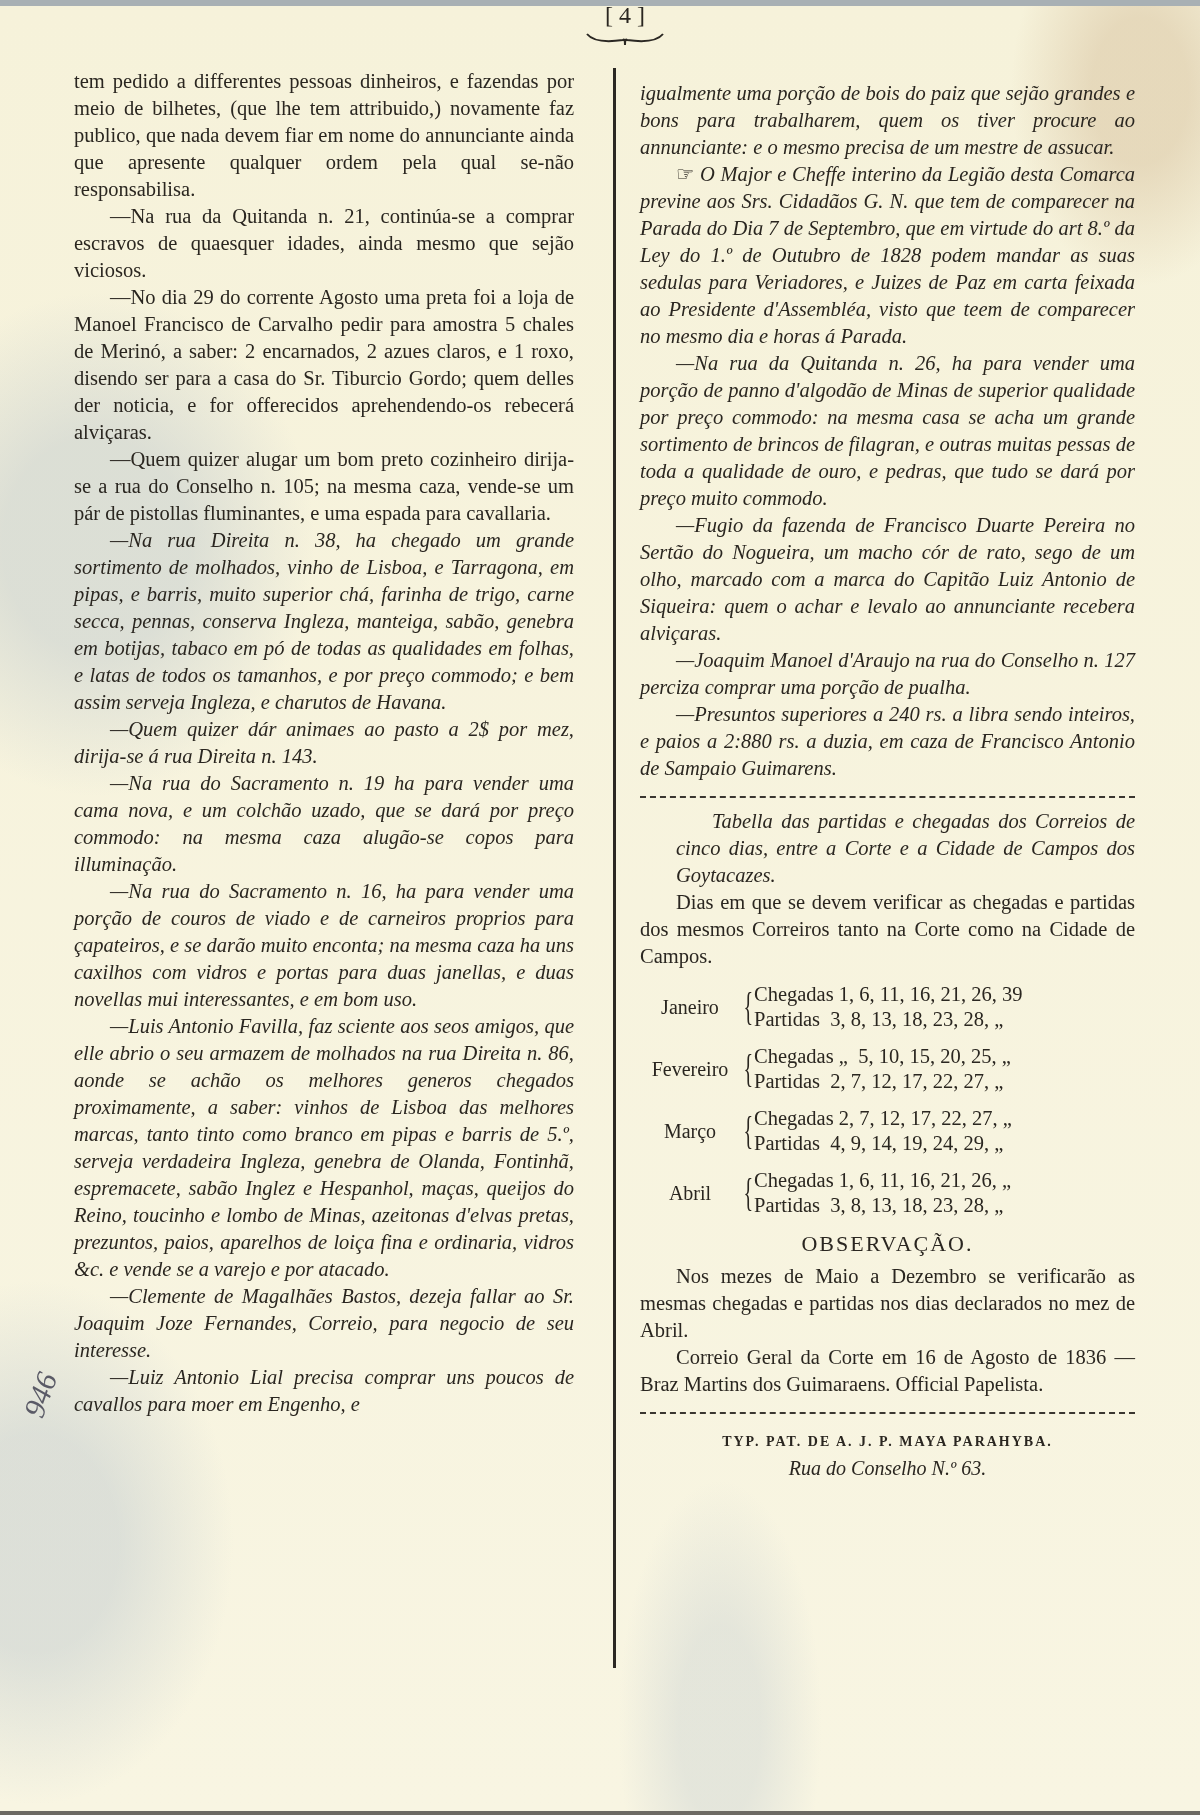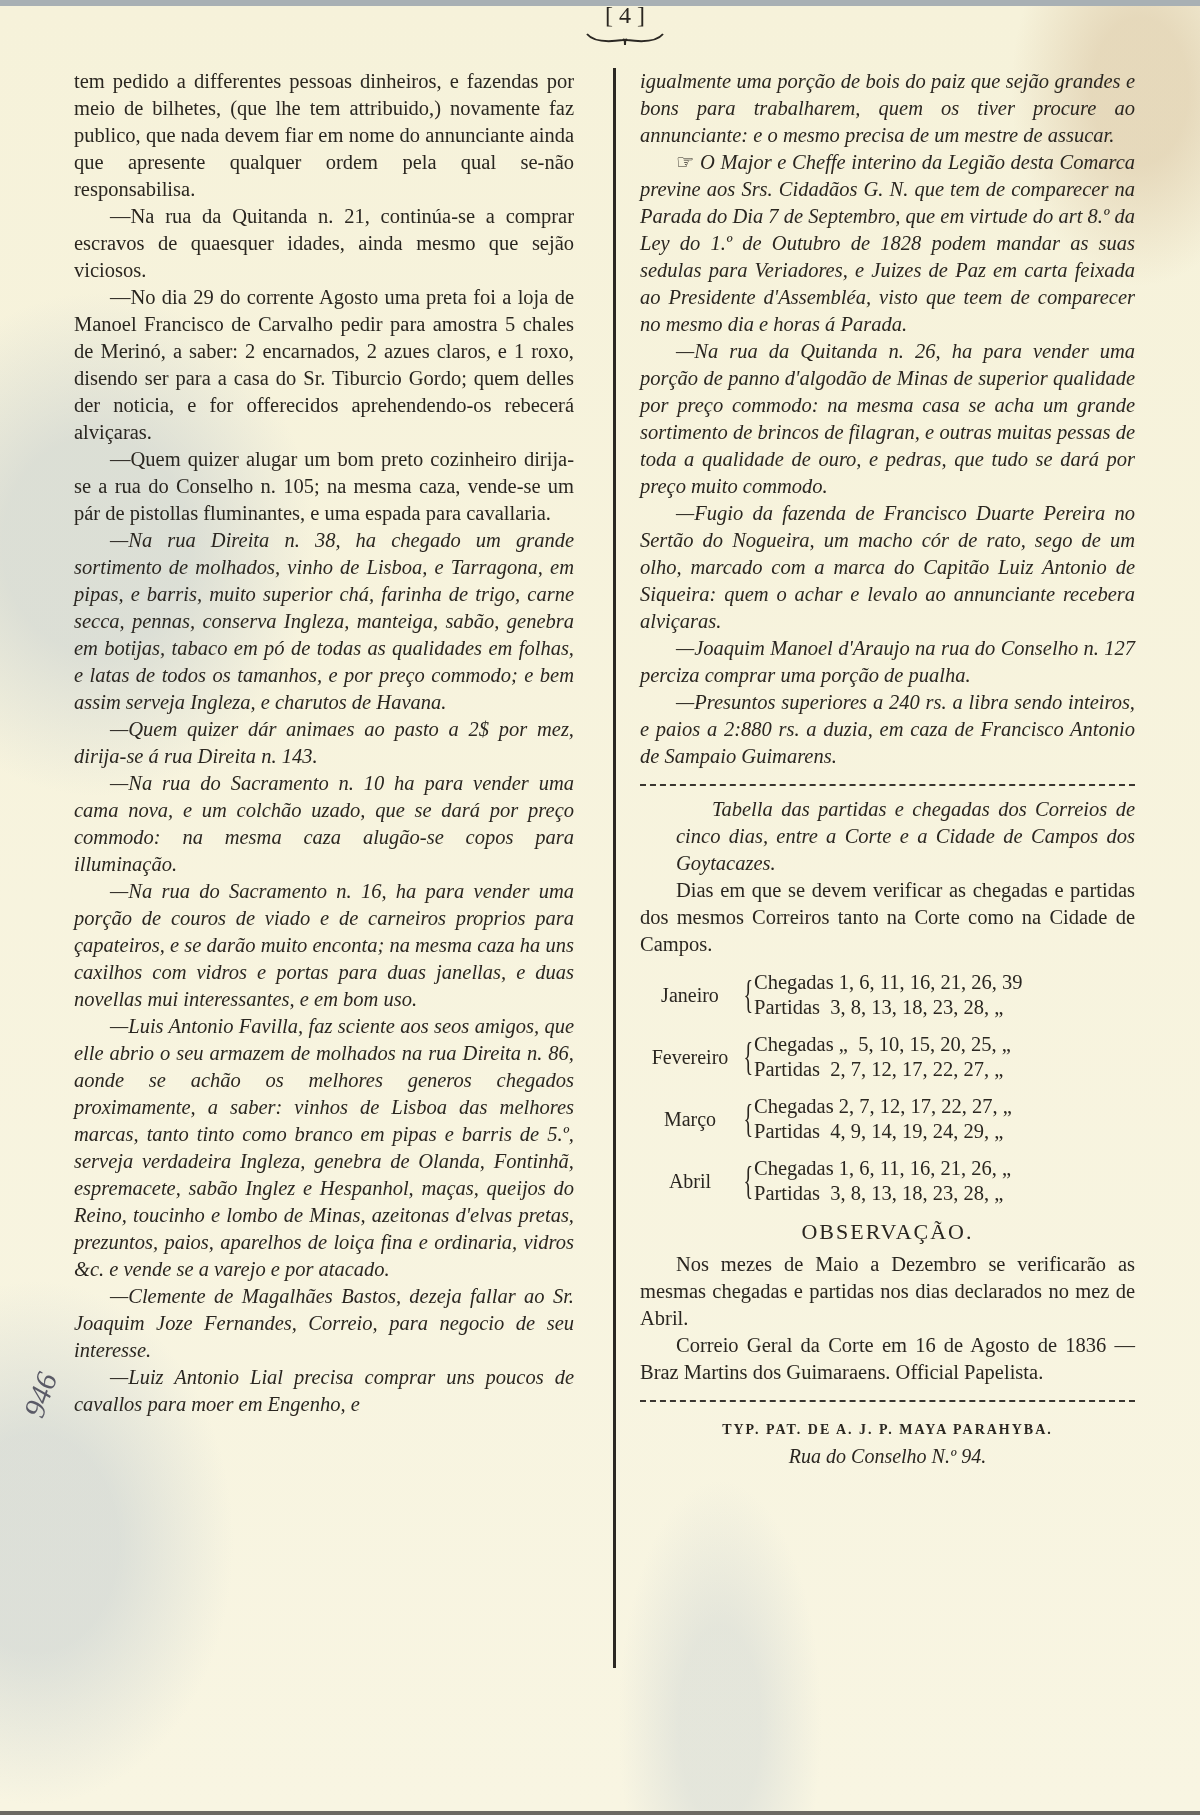--- a/index.html
+++ b/index.html
@@ -12,21 +12,21 @@
       radial-gradient(ellipse at 60% 95%, rgba(170,185,200,.25) 0 4%, transparent 10%),
       radial-gradient(ellipse at 95% 5%, rgba(200,170,130,.35) 0 3%, transparent 8%),
       linear-gradient(180deg,#f6f2da,#f8f5e2);}
   .topedge{position:absolute;left:0;right:0;top:0;height:6px;background:#a8b0b4;}
   .botedge{position:absolute;left:0;right:0;bottom:0;height:4px;background:#6d6a64;}
   .pagenum{position:absolute;left:590px;top:2px;width:70px;text-align:center;font-size:24px;}
   .brace{position:absolute;left:585px;top:32px;width:80px;height:14px;}
   .divider{position:absolute;left:613px;top:68px;width:3px;height:1600px;background:#2b2823;}
   .col{position:absolute;font-size:20.5px;line-height:27px;text-align:justify;}
   .left{left:74px;top:68px;width:500px;}
-  .right{left:640px;top:68px;width:495px;}
+  .right{left:640px;top:80px;width:495px;}
   .col p{margin:0;text-indent:36px;}
   .col p.noindent{text-indent:0;}
   .it{font-style:italic;}
   .rule{border:none;border-top:2px dashed #3a3630;margin:14px 0 10px 0;}
   .tabtitle{font-style:italic;margin:0;text-indent:0;padding-left:36px;text-indent:-36px;}
   .mailrow{display:flex;align-items:center;margin:12px 0;}
   .month{width:100px;text-align:center;font-size:20px;}
   .braces{font-size:40px;line-height:50px;width:14px;transform:scaleX(.5);}
   .mlines{font-size:20.5px;line-height:25px;}
   .mlines div{white-space:pre;}
@@ -53,21 +53,21 @@
 
 <div class="divider"></div>
 
 <div class="col left">
   <p class="noindent">tem pedido a differentes pessoas dinheiros, e fazendas por meio de bilhetes, (que lhe tem attribuido,) novamente faz publico, que nada devem fiar em nome do annunciante ainda que apresente qualquer ordem pela qual se-não responsabilisa.</p>
   <p>—Na rua da Quitanda n. 21, continúa-se a comprar escravos de quaesquer idades, ainda mesmo que sejão viciosos.</p>
   <p>—No dia 29 do corrente Agosto uma preta foi a loja de Manoel Francisco de Carvalho pedir para amostra 5 chales de Merinó, a saber: 2 encarnados, 2 azues claros, e 1 roxo, disendo ser para a casa do Sr. Tiburcio Gordo; quem delles der noticia, e for offerecidos aprehendendo-os rebecerá alviçaras.</p>
   <p>—Quem quizer alugar um bom preto cozinheiro dirija-se a rua do Conselho n. 105; na mesma caza, vende-se um pár de pistollas fluminantes, e uma espada para cavallaria.</p>
   <p class="it">—Na rua Direita n. 38, ha chegado um grande sortimento de molhados, vinho de Lisboa, e Tarragona, em pipas, e barris, muito superior chá, farinha de trigo, carne secca, pennas, conserva Ingleza, manteiga, sabão, genebra em botijas, tabaco em pó de todas as qualidades em folhas, e latas de todos os tamanhos, e por preço commodo; e bem assim serveja Ingleza, e charutos de Havana.</p>
   <p class="it">—Quem quizer dár animaes ao pasto a 2$ por mez, dirija-se á rua Direita n. 143.</p>
-  <p class="it">—Na rua do Sacramento n. 10 ha para vender uma cama nova, e um colchão uzado, que se dará por preço commodo: na mesma caza alugão-se copos para illuminação.</p>
+  <p class="it">—Na rua do Sacramento n. 19 ha para vender uma cama nova, e um colchão uzado, que se dará por preço commodo: na mesma caza alugão-se copos para illuminação.</p>
   <p class="it">—Na rua do Sacramento n. 16, ha para vender uma porção de couros de viado e de carneiros proprios para çapateiros, e se darão muito enconta; na mesma caza ha uns caxilhos com vidros e portas para duas janellas, e duas novellas mui interessantes, e em bom uso.</p>
   <p class="it">—Luis Antonio Favilla, faz sciente aos seos amigos, que elle abrio o seu armazem de molhados na rua Direita n. 86, aonde se achão os melhores generos chegados proximamente, a saber: vinhos de Lisboa das melhores marcas, tanto tinto como branco em pipas e barris de 5.º, serveja verdadeira Ingleza, genebra de Olanda, Fontinhã, espremacete, sabão Inglez e Hespanhol, maças, queijos do Reino, toucinho e lombo de Minas, azeitonas d'elvas pretas, prezuntos, paios, aparelhos de loiça fina e ordinaria, vidros &amp;c. e vende se a varejo e por atacado.</p>
   <p class="it">—Clemente de Magalhães Bastos, dezeja fallar ao Sr. Joaquim Joze Fernandes, Correio, para negocio de seu interesse.</p>
   <p class="it">—Luiz Antonio Lial precisa comprar uns poucos de cavallos para moer em Engenho, e</p>
 </div>
 
 <div class="col right">
   <p class="it noindent">igualmente uma porção de bois do paiz que sejão grandes e bons para trabalharem, quem os tiver procure ao annunciante: e o mesmo precisa de um mestre de assucar.</p>
   <p class="it"><span class="hand">☞</span> <span>O Major e Cheffe interino da Legião desta Comarca previne aos Srs. Cidadãos G. N. que tem de comparecer na Parada do Dia 7 de Septembro, que em virtude do art 8.º da Ley do 1.º de Outubro de 1828 podem mandar as suas sedulas para Veriadores, e Juizes de Paz em carta feixada ao Presidente d'Assembléa, visto que teem de comparecer no mesmo dia e horas á Parada.</span></p>
   <p class="it">—Na rua da Quitanda n. 26, ha para vender uma porção de panno d'algodão de Minas de superior qualidade por preço commodo: na mesma casa se acha um grande sortimento de brincos de filagran, e outras muitas pessas de toda a qualidade de ouro, e pedras, que tudo se dará por preço muito commodo.</p>
@@ -115,14 +115,14 @@
     </div>
 
     <div class="obs-title">OBSERVAÇÃO.</div>
     <p>Nos mezes de Maio a Dezembro se verificarão as mesmas chegadas e partidas nos dias declarados no mez de Abril.</p>
     <p>Correio Geral da Corte em 16 de Agosto de 1836 — Braz Martins dos Guimaraens. Official Papelista.</p>
   </div>
 
   <hr class="rule">
 
   <div class="imprint">TYP. PAT. DE A. J. P. MAYA PARAHYBA.</div>
-  <div class="imprint2">Rua do Conselho N.º 94.</div>
+  <div class="imprint2">Rua do Conselho N.º 63.</div>
 </div>
 
 </body></html>

